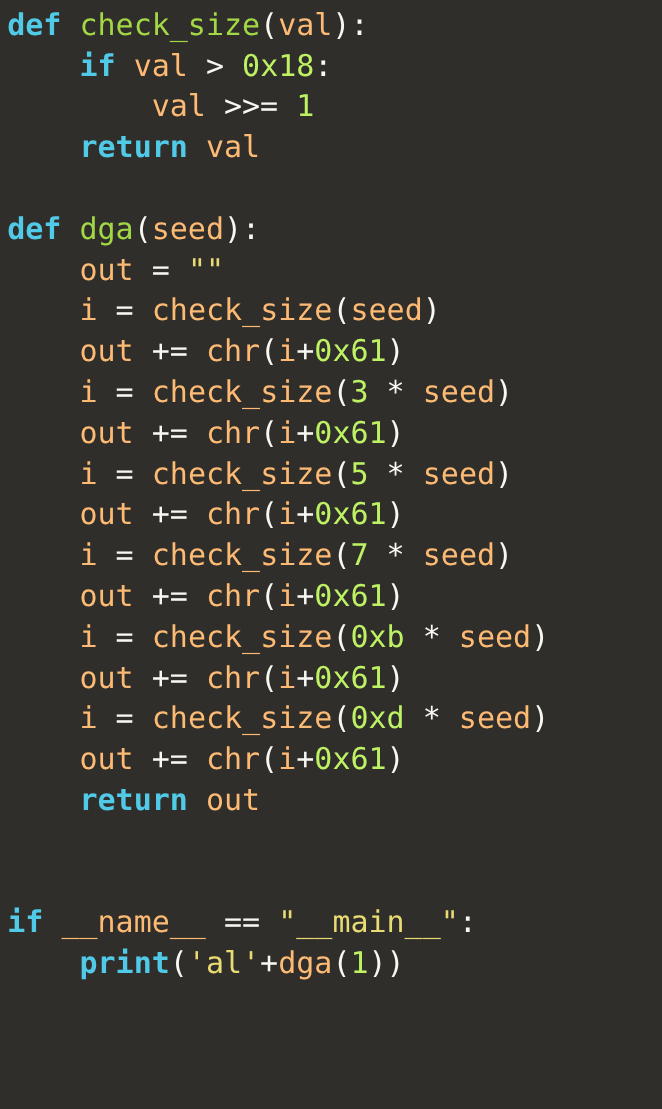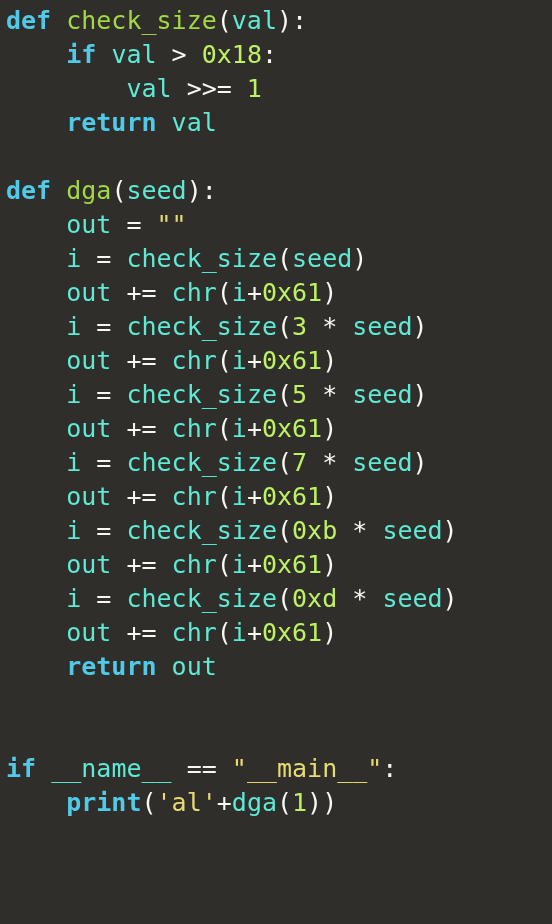--- a/index.html
+++ b/index.html
@@ -14,21 +14,21 @@
     margin: 0;
     padding: 4px 0 0 6px;
     font-family: Menlo, Consolas, "DejaVu Sans Mono", monospace;
     font-size: 25px;
     line-height: 34px;
     white-space: pre;
     color: #f8f8f2;
   }
   .kw  { color: #51cae8; font-weight: bold; text-align: right; }   
   .fn  { color: #a2d745; }                       
-  .id  { color: #5eead4; }                       
+  .id  { color: #fdba74; }                       
   .op  { color: #f8f8f2; }                       
   .num { color: #bef264; }                       
   .str { color: #e8db74; }                       
   .line { display: block; }
 </style>
 </head>
 <body>
 
 <pre class="code" id="code-block"><span class="line"><span class="op"></span><span class="kw">def</span><span class="op"> </span><span class="fn">check_size</span><span class="op">(</span><span class="id">val</span><span class="op">):</span></span><span class="line"><span class="op">    </span><span class="kw">if</span><span class="op"> </span><span class="id">val</span><span class="op"> </span><span class="op">&gt;</span><span class="op"> </span><span class="num">0x18</span><span class="op">:</span></span><span class="line"><span class="op">        </span><span class="id">val</span><span class="op"> </span><span class="op">&gt;&gt;=</span><span class="op"> </span><span class="num">1</span></span><span class="line"><span class="op">    </span><span class="kw">return</span><span class="op"> </span><span class="id">val</span></span><span class="line"><span class="op"></span>&nbsp;</span><span class="line"><span class="op"></span><span class="kw">def</span><span class="op"> </span><span class="fn">dga</span><span class="op">(</span><span class="id">seed</span><span class="op">):</span></span><span class="line"><span class="op">    </span><span class="id">out</span><span class="op"> </span><span class="op">=</span><span class="op"> </span><span class="str">""</span></span><span class="line"><span class="op">    </span><span class="id">i</span><span class="op"> </span><span class="op">=</span><span class="op"> </span><span class="id">check_size</span><span class="op">(</span><span class="id">seed</span><span class="op">)</span></span><span class="line"><span class="op">    </span><span class="id">out</span><span class="op"> </span><span class="op">+=</span><span class="op"> </span><span class="id">chr</span><span class="op">(</span><span class="id">i</span><span class="op">+</span><span class="num">0x61</span><span class="op">)</span></span><span class="line"><span class="op">    </span><span class="id">i</span><span class="op"> </span><span class="op">=</span><span class="op"> </span><span class="id">check_size</span><span class="op">(</span><span class="num">3</span><span class="op"> </span><span class="op">*</span><span class="op"> </span><span class="id">seed</span><span class="op">)</span></span><span class="line"><span class="op">    </span><span class="id">out</span><span class="op"> </span><span class="op">+=</span><span class="op"> </span><span class="id">chr</span><span class="op">(</span><span class="id">i</span><span class="op">+</span><span class="num">0x61</span><span class="op">)</span></span><span class="line"><span class="op">    </span><span class="id">i</span><span class="op"> </span><span class="op">=</span><span class="op"> </span><span class="id">check_size</span><span class="op">(</span><span class="num">5</span><span class="op"> </span><span class="op">*</span><span class="op"> </span><span class="id">seed</span><span class="op">)</span></span><span class="line"><span class="op">    </span><span class="id">out</span><span class="op"> </span><span class="op">+=</span><span class="op"> </span><span class="id">chr</span><span class="op">(</span><span class="id">i</span><span class="op">+</span><span class="num">0x61</span><span class="op">)</span></span><span class="line"><span class="op">    </span><span class="id">i</span><span class="op"> </span><span class="op">=</span><span class="op"> </span><span class="id">check_size</span><span class="op">(</span><span class="num">7</span><span class="op"> </span><span class="op">*</span><span class="op"> </span><span class="id">seed</span><span class="op">)</span></span><span class="line"><span class="op">    </span><span class="id">out</span><span class="op"> </span><span class="op">+=</span><span class="op"> </span><span class="id">chr</span><span class="op">(</span><span class="id">i</span><span class="op">+</span><span class="num">0x61</span><span class="op">)</span></span><span class="line"><span class="op">    </span><span class="id">i</span><span class="op"> </span><span class="op">=</span><span class="op"> </span><span class="id">check_size</span><span class="op">(</span><span class="num">0xb</span><span class="op"> </span><span class="op">*</span><span class="op"> </span><span class="id">seed</span><span class="op">)</span></span><span class="line"><span class="op">    </span><span class="id">out</span><span class="op"> </span><span class="op">+=</span><span class="op"> </span><span class="id">chr</span><span class="op">(</span><span class="id">i</span><span class="op">+</span><span class="num">0x61</span><span class="op">)</span></span><span class="line"><span class="op">    </span><span class="id">i</span><span class="op"> </span><span class="op">=</span><span class="op"> </span><span class="id">check_size</span><span class="op">(</span><span class="num">0xd</span><span class="op"> </span><span class="op">*</span><span class="op"> </span><span class="id">seed</span><span class="op">)</span></span><span class="line"><span class="op">    </span><span class="id">out</span><span class="op"> </span><span class="op">+=</span><span class="op"> </span><span class="id">chr</span><span class="op">(</span><span class="id">i</span><span class="op">+</span><span class="num">0x61</span><span class="op">)</span></span><span class="line"><span class="op">    </span><span class="kw">return</span><span class="op"> </span><span class="id">out</span></span><span class="line"><span class="op"></span>&nbsp;</span><span class="line"><span class="op"></span>&nbsp;</span><span class="line"><span class="op"></span><span class="kw">if</span><span class="op"> </span><span class="id">__name__</span><span class="op"> </span><span class="op">==</span><span class="op"> </span><span class="str">"__main__"</span><span class="op">:</span></span><span class="line"><span class="op">    </span><span class="kw">print</span><span class="op">(</span><span class="str">'al'</span><span class="op">+</span><span class="id">dga</span><span class="op">(</span><span class="num">1</span><span class="op">))</span></span></pre>
 

